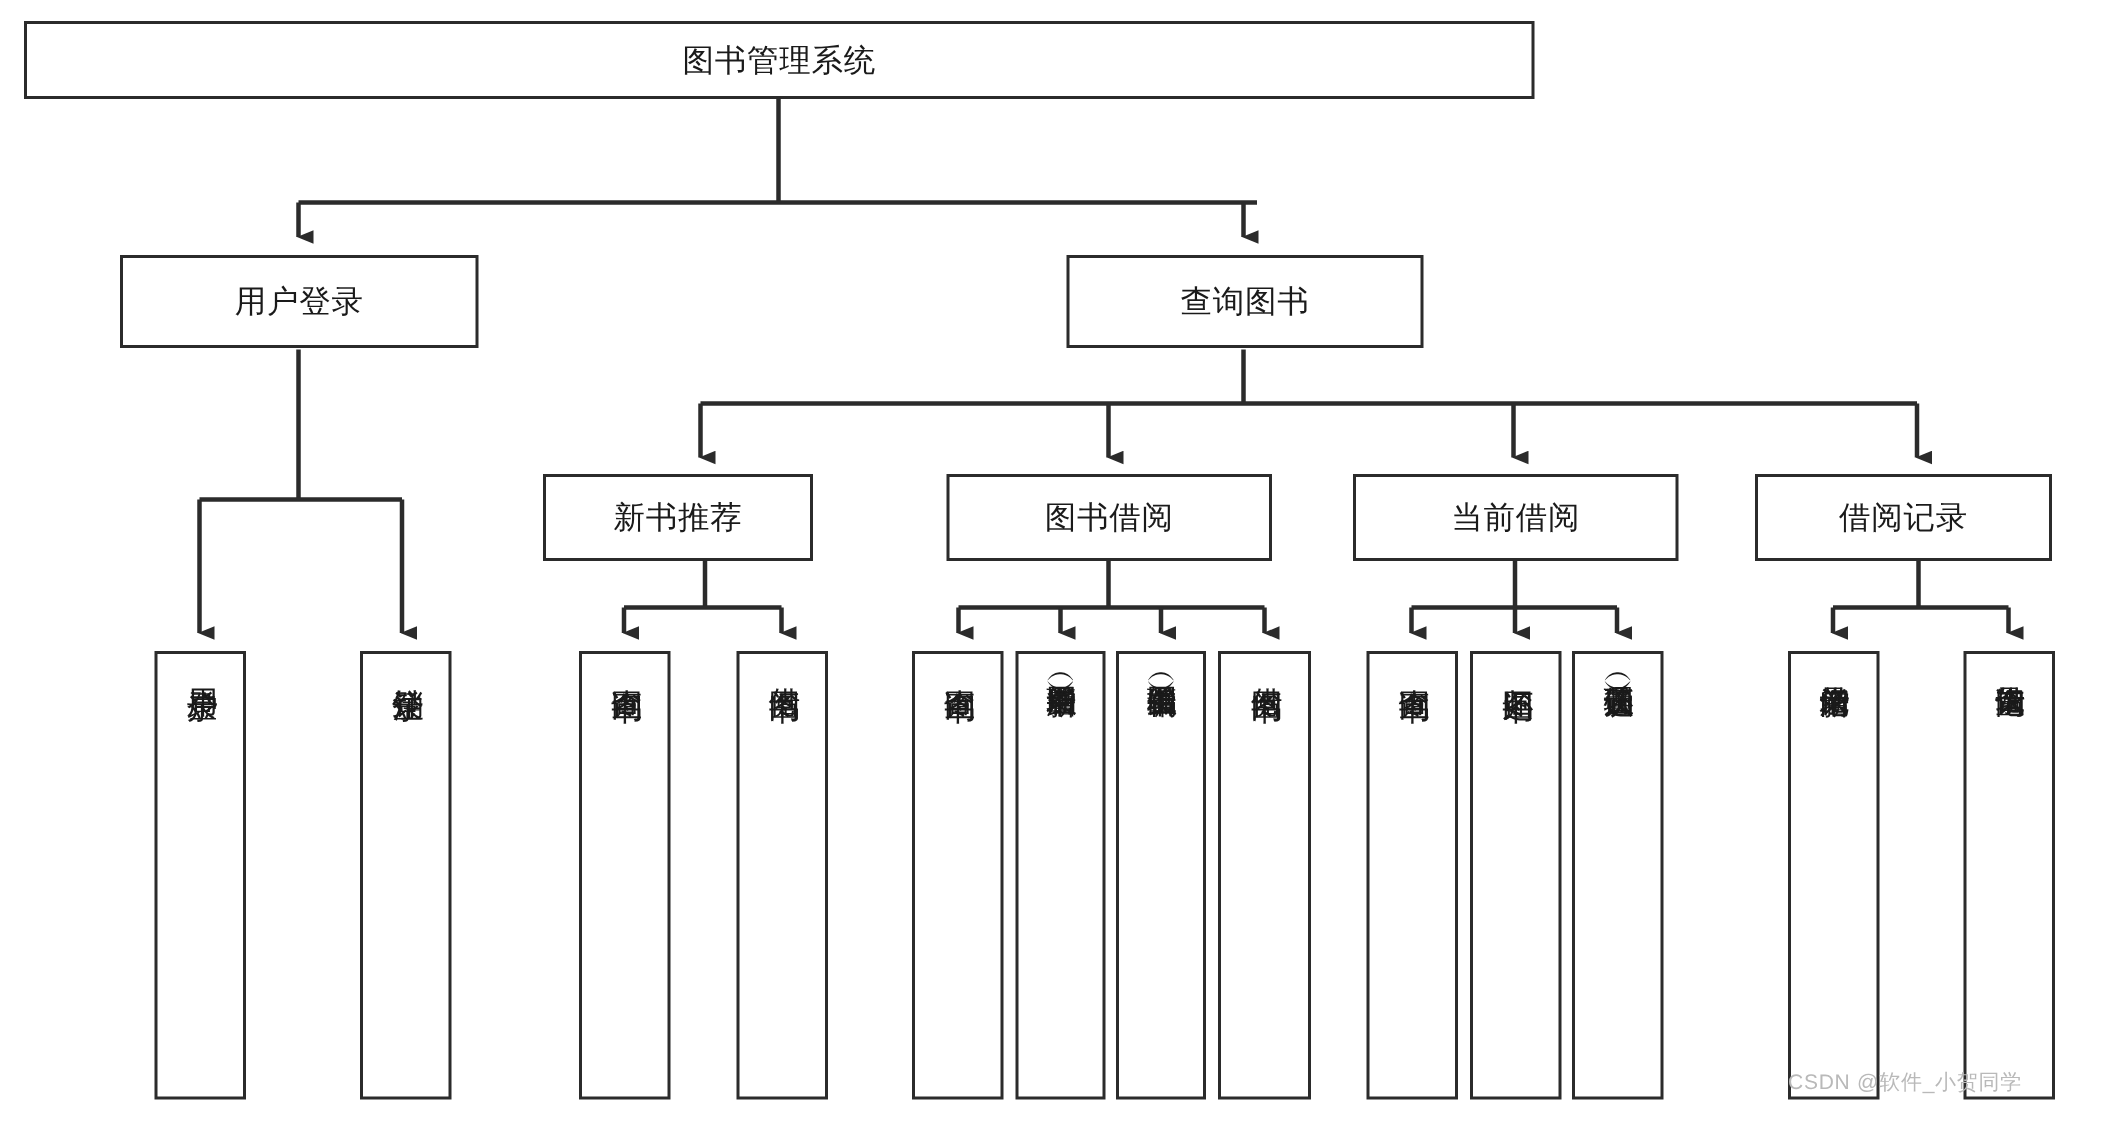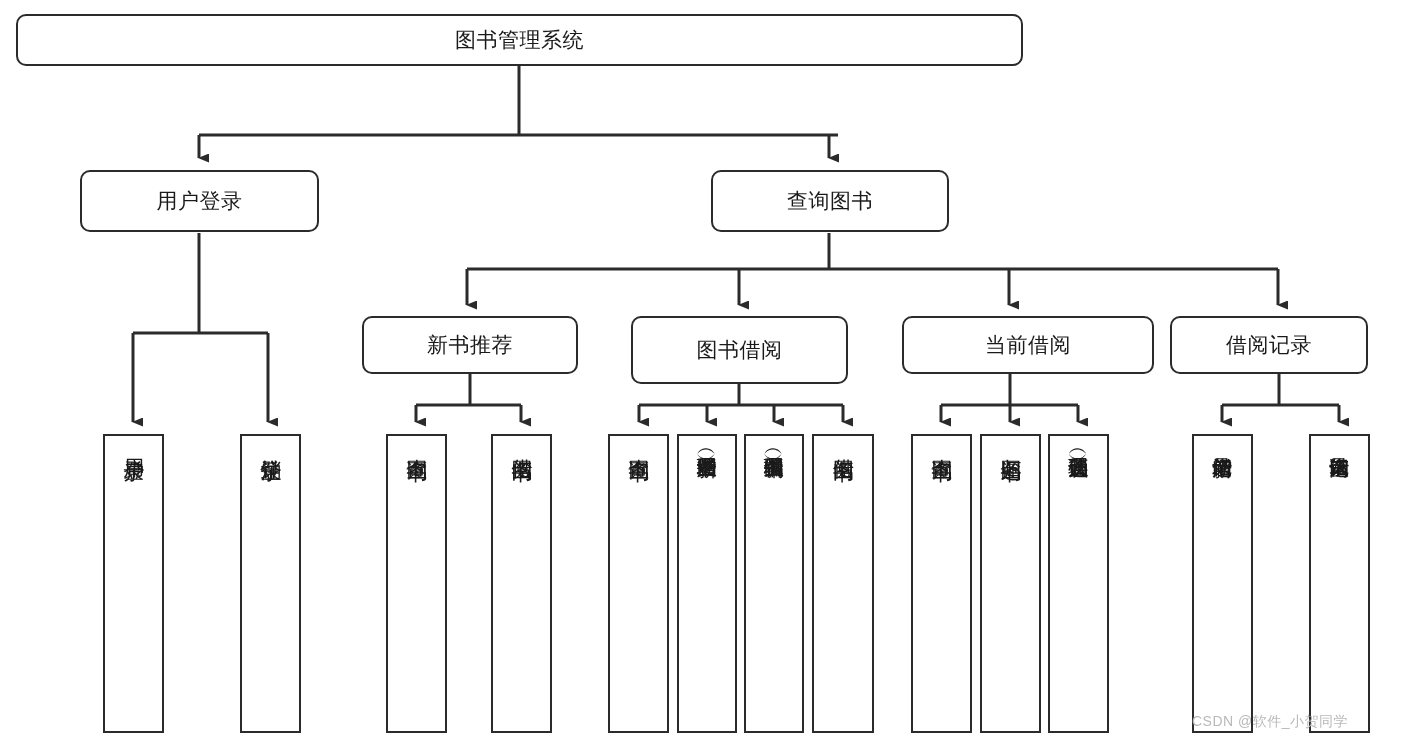--- a/index.html
+++ b/index.html
@@ -31,21 +31,20 @@
     background: #ffffff;
     border: 2px solid #2b2b2b;
     display: flex;
     align-items: center;
     justify-content: center;
     color: #1a1a1a;
   }
   .node.horizontal {
     font-size: 21px;
     letter-spacing: 0.5px;
-    border-radius: 10px;
   }
   .node.vertical {
     align-items: flex-start;
     justify-content: center;
     padding-top: 6px;
   }
   .vlabel {
     writing-mode: vertical-rl;
     text-orientation: upright;
     font-size: 21px;
@@ -128,27 +127,27 @@
     <span>图书管理系统</span>
   </div>
 
   <div class="node horizontal" style="left:80px; top:170px; width:239px; height:62px;">
     <span>用户登录</span>
   </div>
   <div class="node horizontal" style="left:711px; top:170px; width:238px; height:62px;">
     <span>查询图书</span>
   </div>
 
-  <div class="node horizontal" style="left:362px; top:316px; width:216px; height:58px;">
+  <div class="node horizontal" style="left:362px; top:316px; width:180px; height:58px;">
     <span>新书推荐</span>
   </div>
-  <div class="node horizontal" style="left:631px; top:316px; width:217px; height:68px;">
+  <div class="node horizontal" style="left:631px; top:316px; width:217px; height:58px;">
     <span>图书借阅</span>
   </div>
-  <div class="node horizontal" style="left:902px; top:316px; width:252px; height:58px;">
+  <div class="node horizontal" style="left:902px; top:316px; width:217px; height:58px;">
     <span>当前借阅</span>
   </div>
   <div class="node horizontal" style="left:1170px; top:316px; width:198px; height:58px;">
     <span>借阅记录</span>
   </div>
 
   <div class="node vertical" style="left:103px; top:434px; width:61px; height:299px;">
     <span class="vlabel">用户登录</span>
   </div>
   <div class="node vertical" style="left:240px; top:434px; width:61px; height:299px;">

